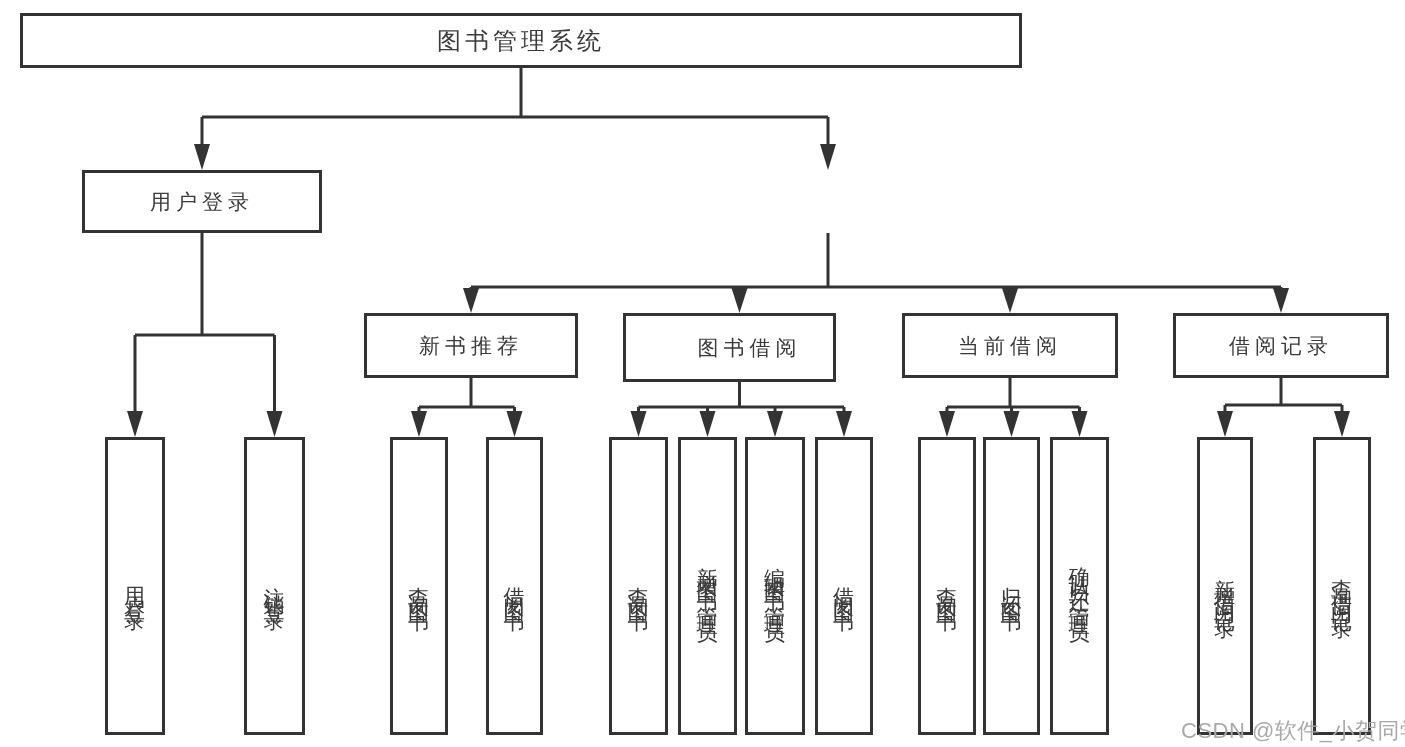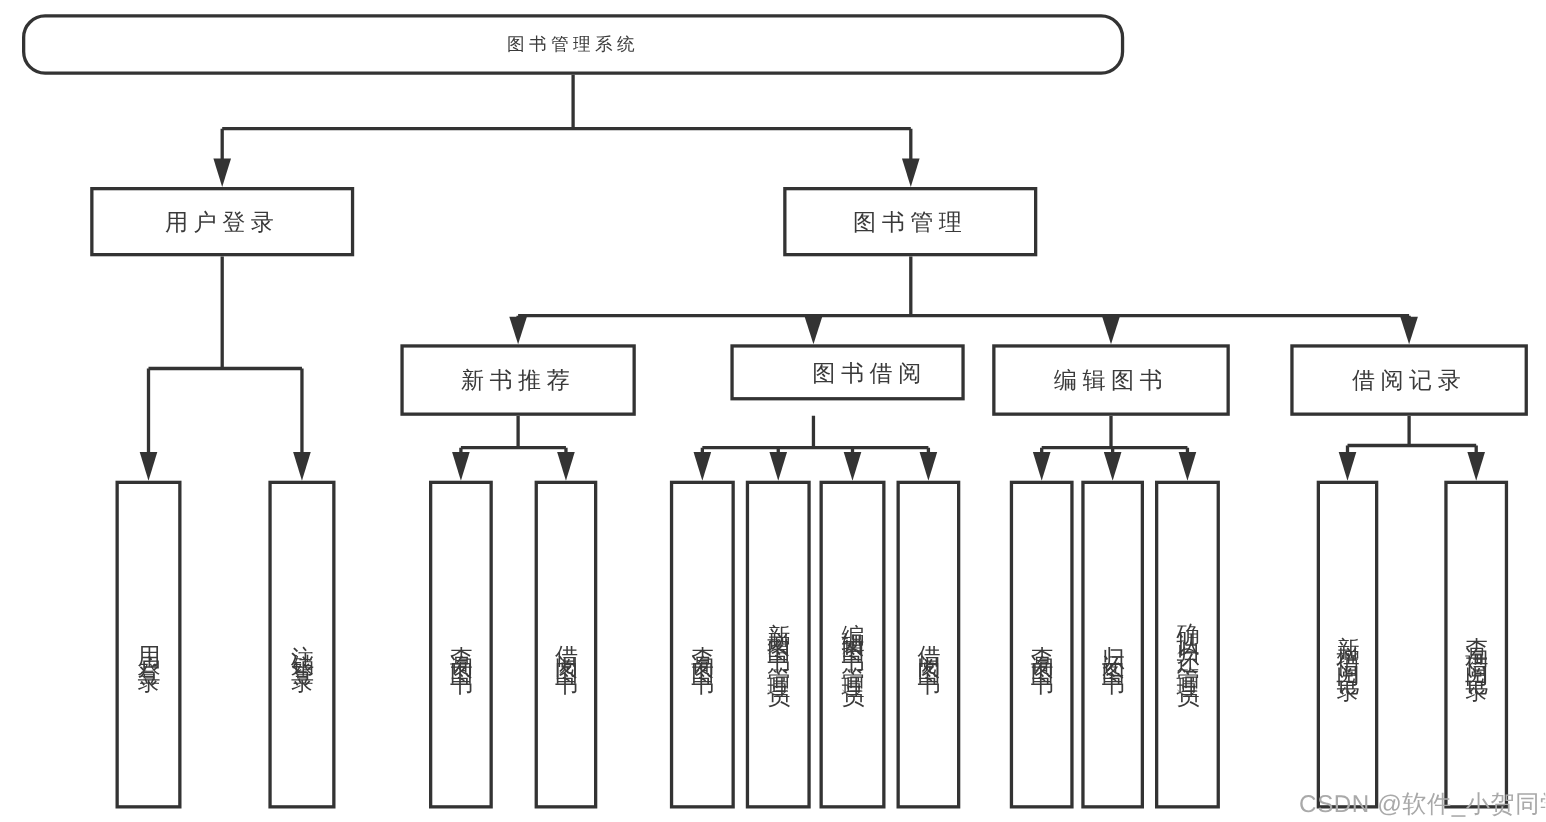--- a/index.html
+++ b/index.html
@@ -8,21 +8,21 @@
     font-family:"Liberation Sans", sans-serif; color:#3a3a3a; overflow:hidden;
   }
   .connectors { position:absolute; left:0; top:0; width:1405px; height:747px; pointer-events:none; }
   .connectors path { stroke:#333333; stroke-width:3; fill:none; }
   .connectors polygon { fill:#333333; stroke:none; }
   .node {
     position:absolute; box-sizing:border-box; border:3px solid #333333; background:#ffffff;
     display:flex; align-items:center; justify-content:center;
   }
   .hbox { font-size:21px; letter-spacing:5px; white-space:nowrap; }
-  .root-box { font-size:16px; letter-spacing:4px;border-radius:21px; }
+  .root-box { font-size:24px; letter-spacing:4px; }
   .vbox { font-size:21px; }
   .vtext { writing-mode:vertical-rl; text-orientation:mixed; letter-spacing:8px; line-height:1; }
   .watermark {
     position:absolute; left:1181px; top:716px; font-size:22px; color:#a9a9a9;
     letter-spacing:0.5px; white-space:nowrap; z-index:5;
   }
 </style>
 </head>
 <body>
 
@@ -74,25 +74,24 @@
     <g>
       <path d="M1281,378 V405 M1225,405 H1342 M1225,405 V412 M1342,405 V412"></path>
       <polygon points="1217,411 1233,411 1225,437"></polygon>
       <polygon points="1334,411 1350,411 1342,437"></polygon>
     </g>
   </svg>
 
   <div class="node hbox root-box" style="left:20px; top:13px; width:1002px; height:55px;">图书管理系统</div>
 
   <div class="node hbox" style="left:82px; top:170px; width:240px; height:63px;">用户登录</div>
-  <div class="node hbox" style="left:712px; top:170px; width:231px; height:63px;">图书管理</div>
 
   <div class="node hbox" style="left:364px; top:313px; width:214px; height:65px;text-align:right;">新书推荐</div>
-  <div class="node hbox" style="left:664px; top:313px; width:213px; height:51px;padding-left:40px;">图书借阅</div>
-  <div class="node hbox" style="left:902px; top:313px; width:216px; height:65px;">编辑图书</div>
+  <div class="node hbox" style="left:623px; top:313px; width:213px; height:69px;padding-left:40px;">图书借阅</div>
+  <div class="node hbox" style="left:902px; top:313px; width:216px; height:65px;">当前借阅</div>
   <div class="node hbox" style="left:1173px; top:313px; width:216px; height:65px;">借阅记录</div>
 
   <div class="node vbox" style="left:105px; top:437px; width:60px; height:298px;">
     <span class="vtext">用户登录</span>
   </div>
   <div class="node vbox" style="left:244px; top:437px; width:61px; height:298px;">
     <span class="vtext">注销登录</span>
   </div>
 
   <div class="node vbox" style="left:390px; top:437px; width:58px; height:298px;">

